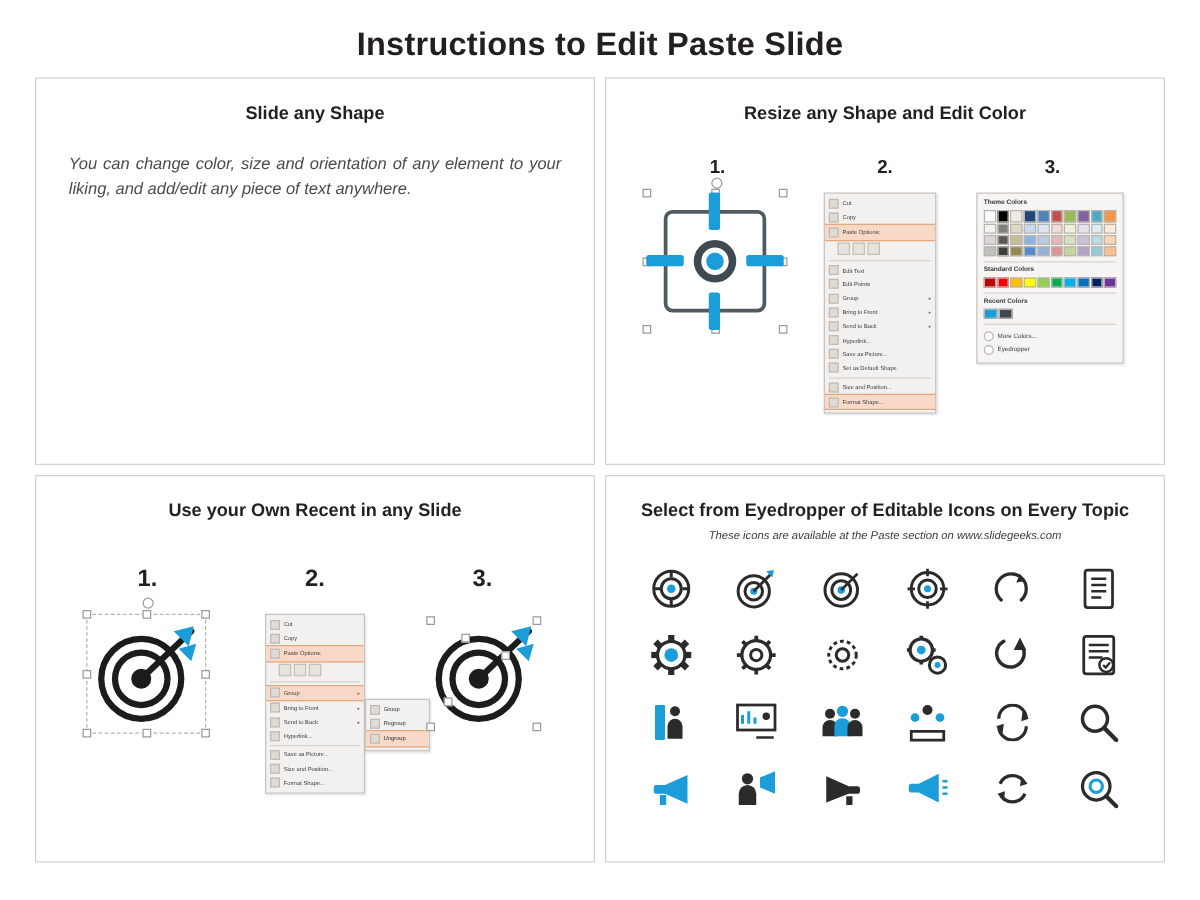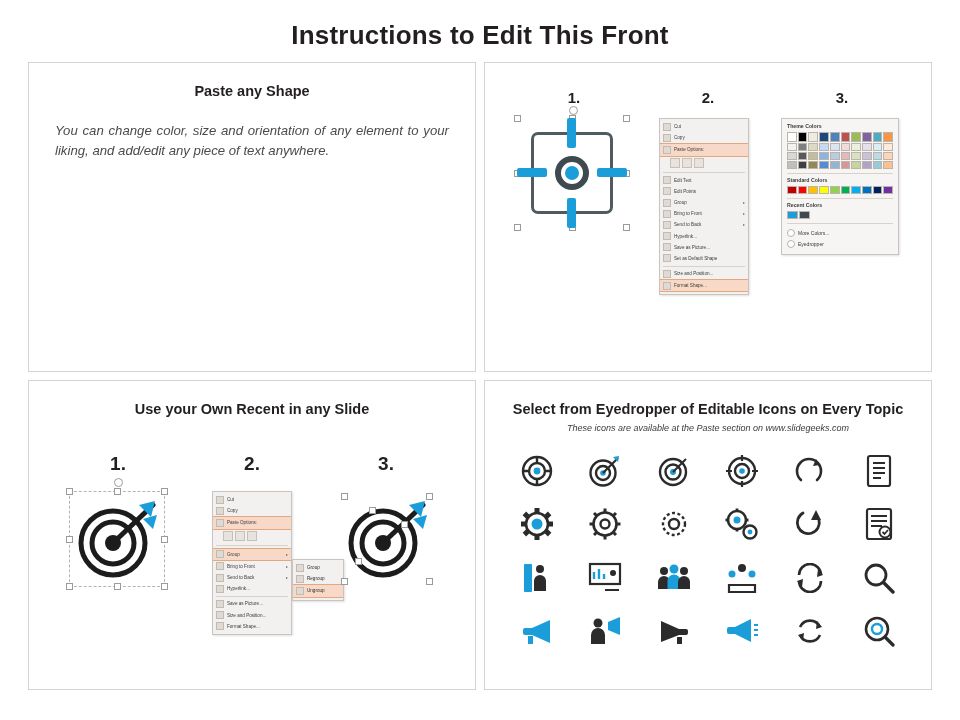--- a/index.html
+++ b/index.html
@@ -253,30 +253,31 @@
     right: 6px; bottom: 3px;
     font-size: 7px;
     color: #b8b8b8;
   }
 </style>
 </head>
 <body>
 
 <div class="slide">
 
-  <div class="slide-title">Instructions to Edit This Front</div>
+  <div class="slide-title">Instructions to Edit Paste Slide</div>
 
   <div class="grid">
 
     <div class="panel">
-      <div class="panel-title">Paste any Shape</div>
+      <div class="panel-title">Slide any Shape</div>
       <div class="body-text second">You can change color, size and orientation of any element to your liking, and add/edit any piece of text anywhere.</div>
     </div>
 
     <div class="panel">
+      <div class="panel-title">Resize any Shape and Edit Color</div>
 
       <div class="steps">
         <div class="step-num">1.</div>
         <div class="step-num">2.</div>
         <div class="step-num">3.</div>
       </div>
 
       <div class="shots">
 
         <div class="mock-shape">

